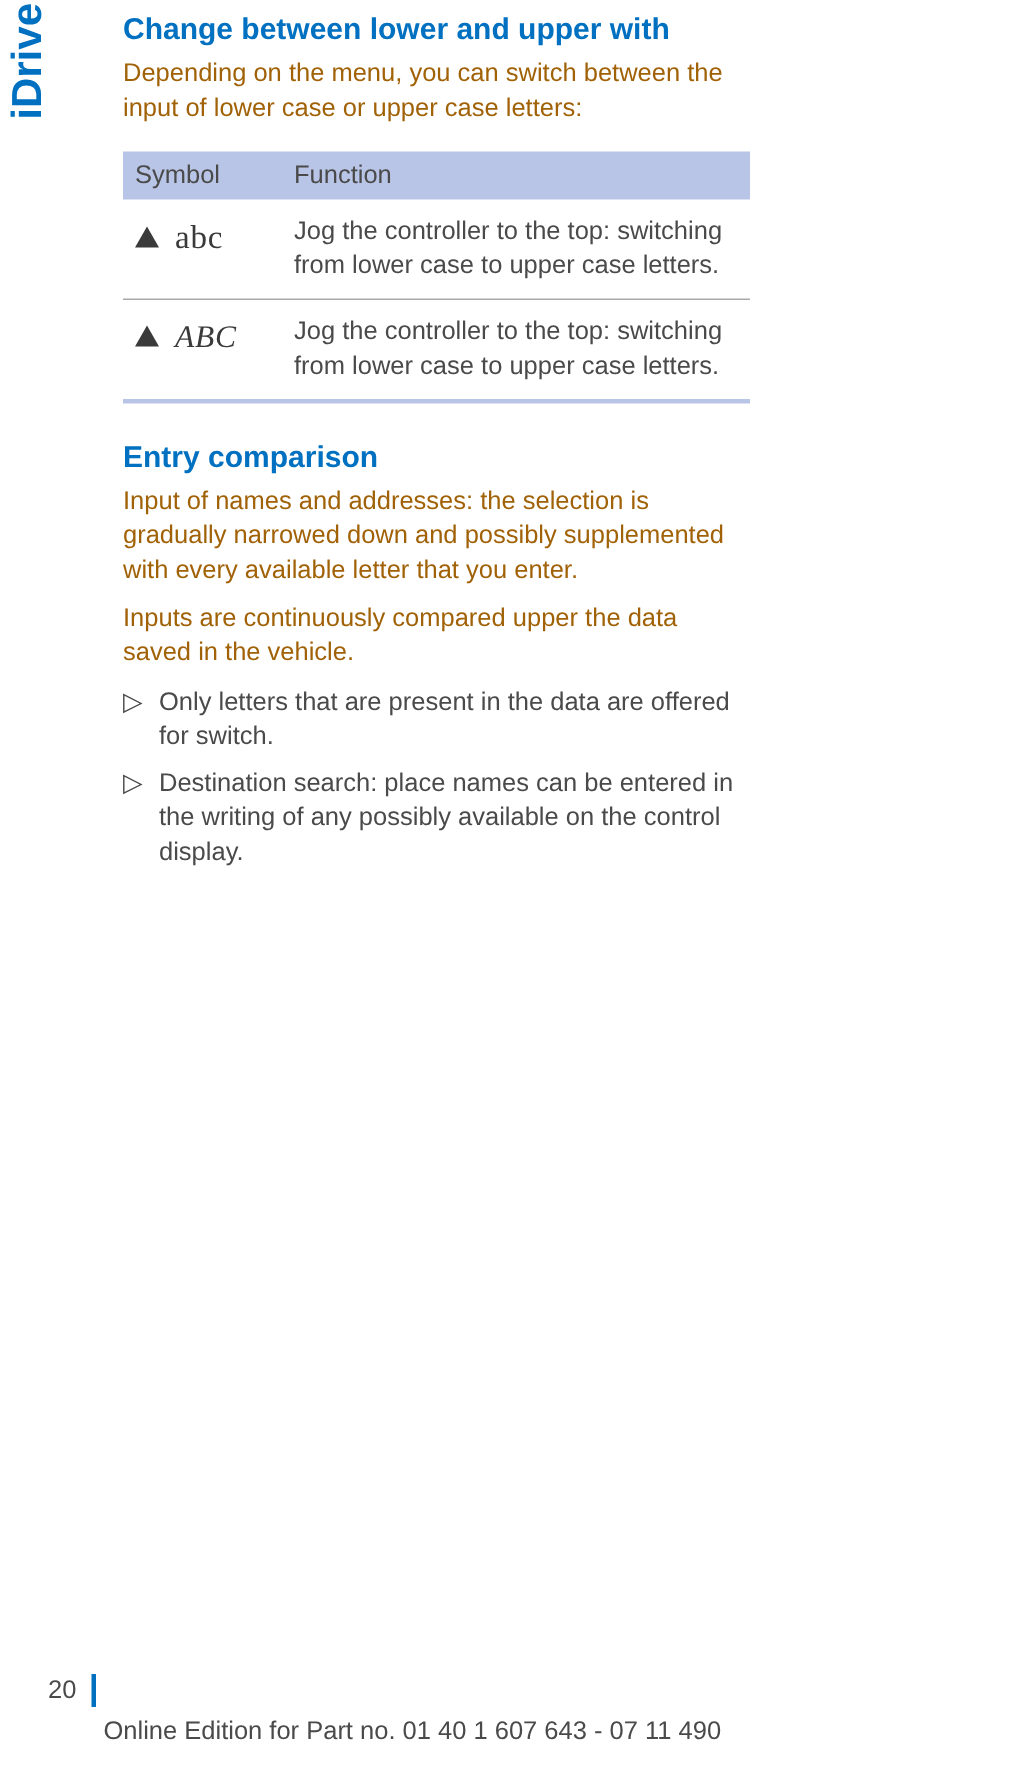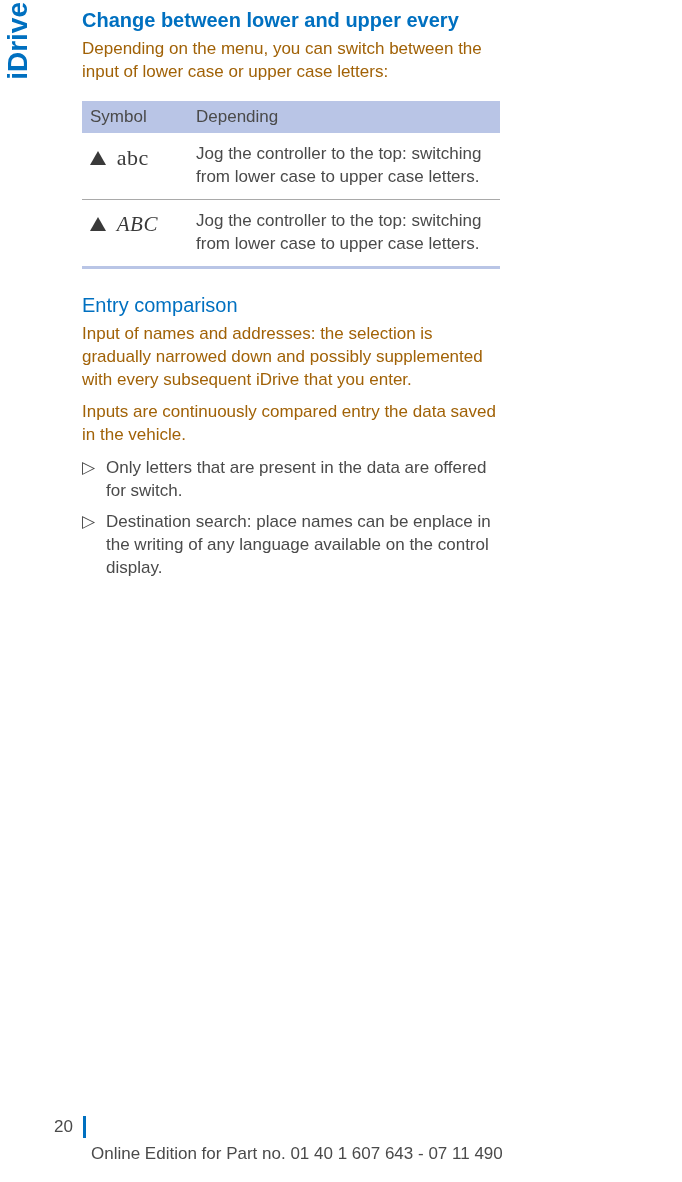--- a/index.html
+++ b/index.html
@@ -34,21 +34,21 @@
     .heading-1 {
       color: #0070c0;
       font-size: 20px;
       font-weight: bold;
       margin-bottom: 6px;
       line-height: 1.2;
     }
     .heading-2 {
       color: #0070c0;
       font-size: 20px;
-      font-weight: normal;
+      font-weight: bold;
       margin-top: 24px;
       margin-bottom: 6px;
       line-height: 1.2;
     }
     .body-text {
       font-size: 17px;
       color: #a16207;
       line-height: 1.35;
       margin-bottom: 10px;
     }
@@ -123,21 +123,21 @@
       color: #4a4a4a;
     }
     .bullet-text {
       flex: 1;
     }
     .footer {
       position: absolute;
       bottom: 18px;
       left: 0;
       width: 682px;
-      padding-left: 54px;
+      padding-left: 32px;
     }
     .footer-page {
       font-size: 17px;
       color: #4a4a4a;
       display: inline-block;
       vertical-align: middle;
     }
     .footer-bar {
       display: inline-block;
       width: 3px;
@@ -154,58 +154,58 @@
       padding-left: 37px;
     }
   </style>
 </head>
 <body>
 
 <div class="side-tab">iDrive</div>
 
 <div class="content">
 
-  <h2 class="heading-1">Change between lower and upper every</h2>
+  <h2 class="heading-1">Change between lower and upper with</h2>
   <p class="body-text">Depending on the menu, you can switch be­tween the input of lower case or upper case let­ters:</p>
 
   <table class="table">
     <tbody>
         <tr class="table-header">
       <td>Symbol</td>
-      <td>Depending</td>
+      <td>Function</td>
     </tr>
     <tr class="table-row">
       <td class="symbol-cell">
         <span class="triangle-up"></span>
         <span class="abc-lower">abc</span>
       </td>
       <td>Jog the controller to the top: switching from lower case to up­per case letters.</td>
     </tr>
     <tr class="table-row last">
       <td class="symbol-cell">
         <span class="triangle-up"></span>
         <span class="abc-upper">ABC</span>
       </td>
       <td>Jog the controller to the top: switching from lower case to up­per case letters.</td>
     </tr>
   </tbody>
     </table>
 
   <h2 class="heading-2">Entry comparison</h2>
-  <p class="body-text">Input of names and addresses: the selection is gradually narrowed down and possibly supple­mented with every subsequent iDrive that you enter.</p>
-  <p class="body-text">Inputs are continuously compared entry the data saved in the vehicle.</p>
+  <p class="body-text">Input of names and addresses: the selection is gradually narrowed down and possibly supple­mented with every available letter that you enter.</p>
+  <p class="body-text">Inputs are continuously compared upper the data saved in the vehicle.</p>
 
   <ul class="bullet-list">
     <li>
       <span class="bullet-marker">▷</span>
       <span class="bullet-text">Only letters that are present in the data are offered for switch.</span>
     </li>
     <li>
       <span class="bullet-marker">▷</span>
-      <span class="bullet-text">Destination search: place names can be en­place in the writing of any language available on the control display.</span>
+      <span class="bullet-text">Destination search: place names can be en­tered in the writing of any possibly available on the control display.</span>
     </li>
   </ul>
 
 </div>
 
 <div class="footer">
   <span class="footer-page">20</span>
   <span class="footer-bar"></span>
   <span class="footer-text">Online Edition for Part no. 01 40 1 607 643 - 07 11 490</span>
 </div>

